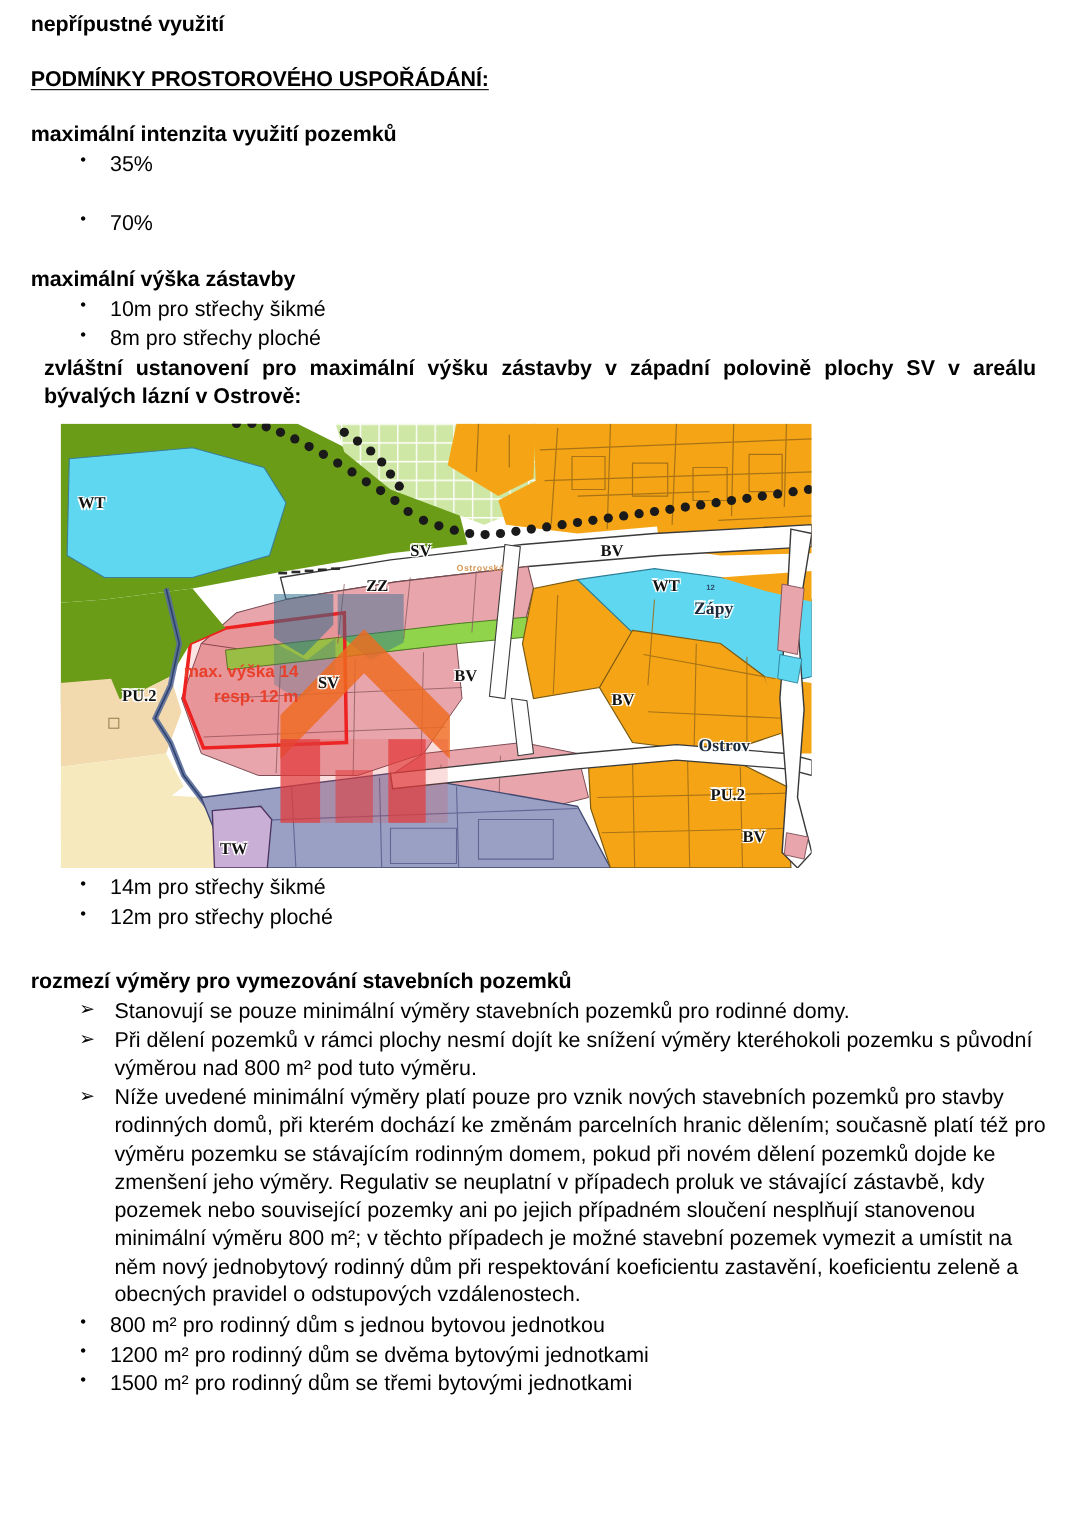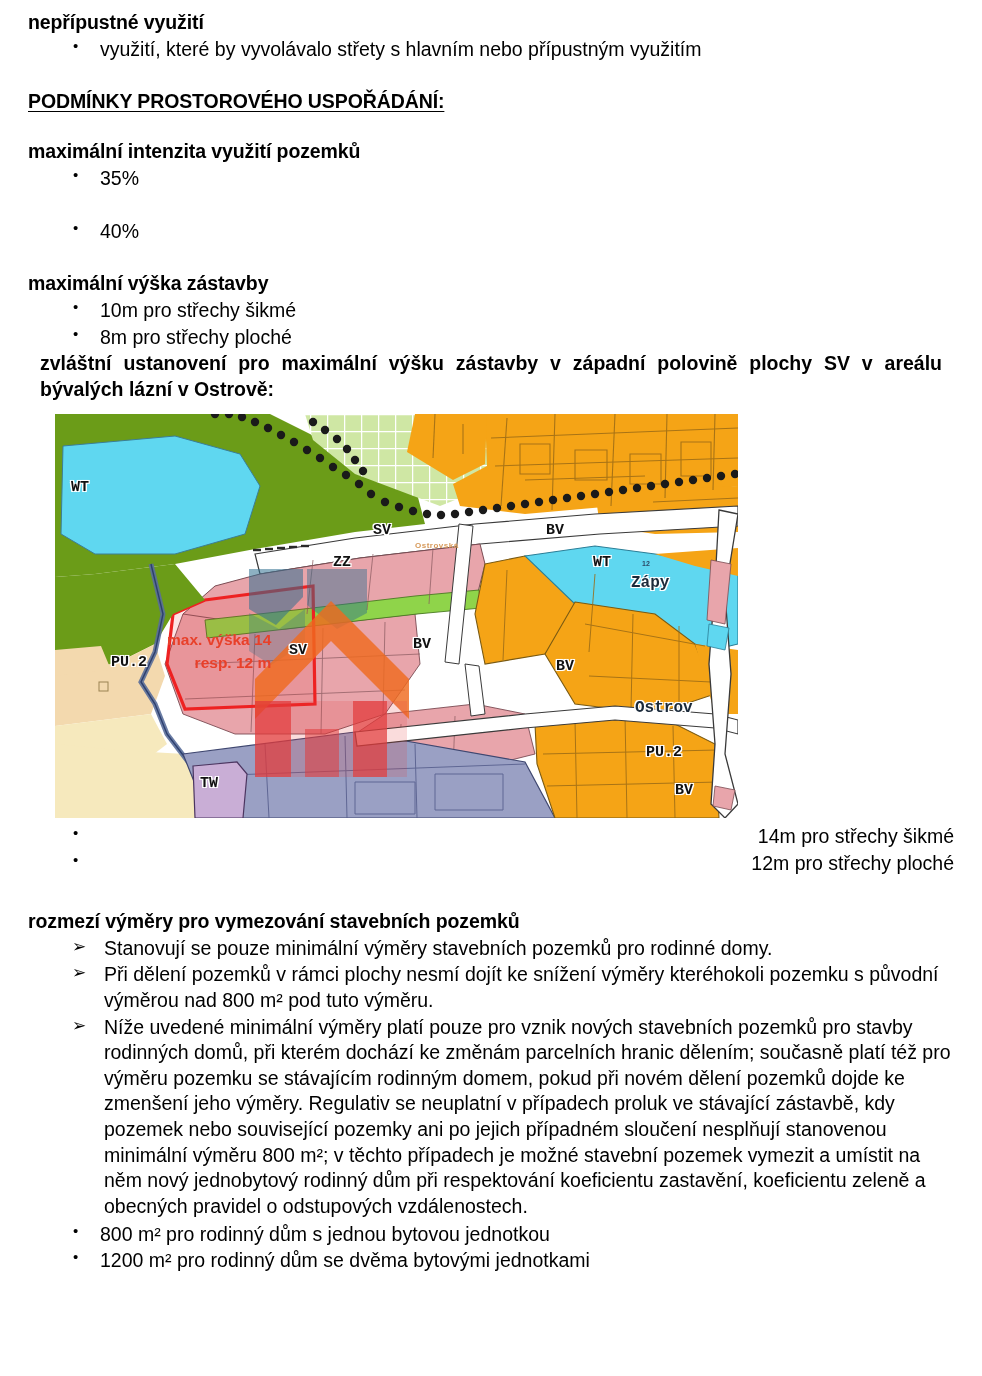--- a/index.html
+++ b/index.html
@@ -90,21 +90,21 @@
     width: 683px;
     height: 404px;
     margin: 4px 0 0 27px;
     overflow: hidden;
     background: #ffffff;
   }
   .map-svg { display:block; width:683px; height:404px; }
 
   .map-label {
     position: absolute;
-    font-family: Liberation Mono, monospace;
+    font-family: Liberation Serif, serif;
     font-weight: bold;
     color: #111;
     white-space: nowrap;
     text-shadow:
       -1.2px -1.2px 0 #fff, 1.2px -1.2px 0 #fff,
       -1.2px  1.2px 0 #fff, 1.2px  1.2px 0 #fff,
       0 0 2px #fff;
     pointer-events: none;
   }
   .lbl-zone { font-size: 15px; }
@@ -142,41 +142,38 @@
     pointer-events:none;
   }
 </style>
 </head>
 <body>
 
 <div class="page">
   <div class="content">
 
     <h3 class="head">nepřípustné využití</h3>
-    <ul class="bullets">
-      <li>využití, které by vyvolávalo střety s hlavním nebo přípustným využitím</li>
-    </ul>
 
     <div class="spacer-md"></div>
 
     <h3 class="head">
       <span class="underlined">PODMÍNKY PROSTOROVÉHO USPOŘÁDÁNÍ:</span>
     </h3>
 
     <div class="spacer-md"></div>
 
     <h3 class="head">maximální intenzita využití pozemků</h3>
     <ul class="bullets">
       <li>35%</li>
     </ul>
 
     <div class="spacer-md"></div>
 
     <ul class="bullets">
-      <li>40%</li>
+      <li>70%</li>
     </ul>
 
     <div class="spacer-md"></div>
 
     <h3 class="head">maximální výška zástavby</h3>
     <ul class="bullets">
       <li>10m pro střechy šikmé</li>
       <li>8m pro střechy ploché</li>
     </ul>
 
@@ -381,46 +378,47 @@
       <span class="map-label lbl-zone" style="left:318px; top:108px;">SV</span>
       <span class="map-label lbl-zone" style="left:491px; top:108px;">BV</span>
       <span class="map-label lbl-zone" style="left:538px; top:140px;">WT</span>
       <span class="map-label lbl-zone" style="left:278px; top:140px;">ZZ</span>
       <span class="map-label lbl-zone" style="left:234px; top:228px;">SV</span>
       <span class="map-label lbl-zone" style="left:358px; top:222px;">BV</span>
       <span class="map-label lbl-zone" style="left:501px; top:244px;">BV</span>
       <span class="map-label lbl-zone" style="left:56px;  top:240px;">PU.2</span>
       <span class="map-label lbl-zone" style="left:591px; top:330px;">PU.2</span>
       <span class="map-label lbl-zone" style="left:620px; top:368px;">BV</span>
-      <span class="map-label lbl-zone" style="left:145px; top:361px;">TW</span>
+      <span class="map-label lbl-zone" style="left:145px; top:379px;">TW</span>
 
       <span class="map-label lbl-place" style="left:576px; top:160px;">Zápy</span>
       <span class="map-label lbl-place" style="left:580px; top:285px;">Ostrov</span>
 
       <div class="lbl-red" style="left:112px; top:215px;">
         <div>max. výška 14</div>
         <div>resp. 12 m</div>
       </div>
 
       <span class="lbl-street" style="left:360px; top:127px;">Ostrovská</span>
       <span class="lbl-tiny" style="left:587px; top:146px;">12</span>
     </div>
 
-    <ul class="bullets" style="margin-top:6px;text-align:right;">
+    <ul class="bullets" style="margin-top:6px;">
       <li>14m pro střechy šikmé</li>
       <li>12m pro střechy ploché</li>
     </ul>
 
     <div class="spacer-lg"></div>
 
     <h3 class="head">rozmezí výměry pro vymezování stavebních pozemků</h3>
     <ul class="arrows">
       <li>Stanovují se pouze minimální výměry stavebních pozemků pro rodinné domy.</li>
       <li>Při dělení pozemků v rámci plochy nesmí dojít ke snížení výměry kteréhokoli pozemku s původní výměrou nad 800 m² pod tuto výměru.</li>
       <li>Níže uvedené minimální výměry platí pouze pro vznik nových stavebních pozemků pro stavby rodinných domů, při kterém dochází ke změnám parcelních hranic dělením; současně platí též pro výměru pozemku se stávajícím rodinným domem, pokud při novém dělení pozemků dojde ke zmenšení jeho výměry. Regulativ se neuplatní v případech proluk ve stávající zástavbě, kdy pozemek nebo související pozemky ani po jejich případném sloučení nesplňují stanovenou minimální výměru 800 m²; v těchto případech je možné stavební pozemek vymezit a umístit na něm nový jednobytový rodinný dům při respektování koeficientu zastavění, koeficientu zeleně a obecných pravidel o odstupových vzdálenostech.</li>
     </ul>
     <ul class="bullets">
       <li>800 m² pro rodinný dům s jednou bytovou jednotkou</li>
       <li>1200 m² pro rodinný dům se dvěma bytovými jednotkami</li>
+      <li>1500 m² pro rodinný dům se třemi bytovými jednotkami</li>
     </ul>
 
   </div>
 </div>
 
 </body></html>

